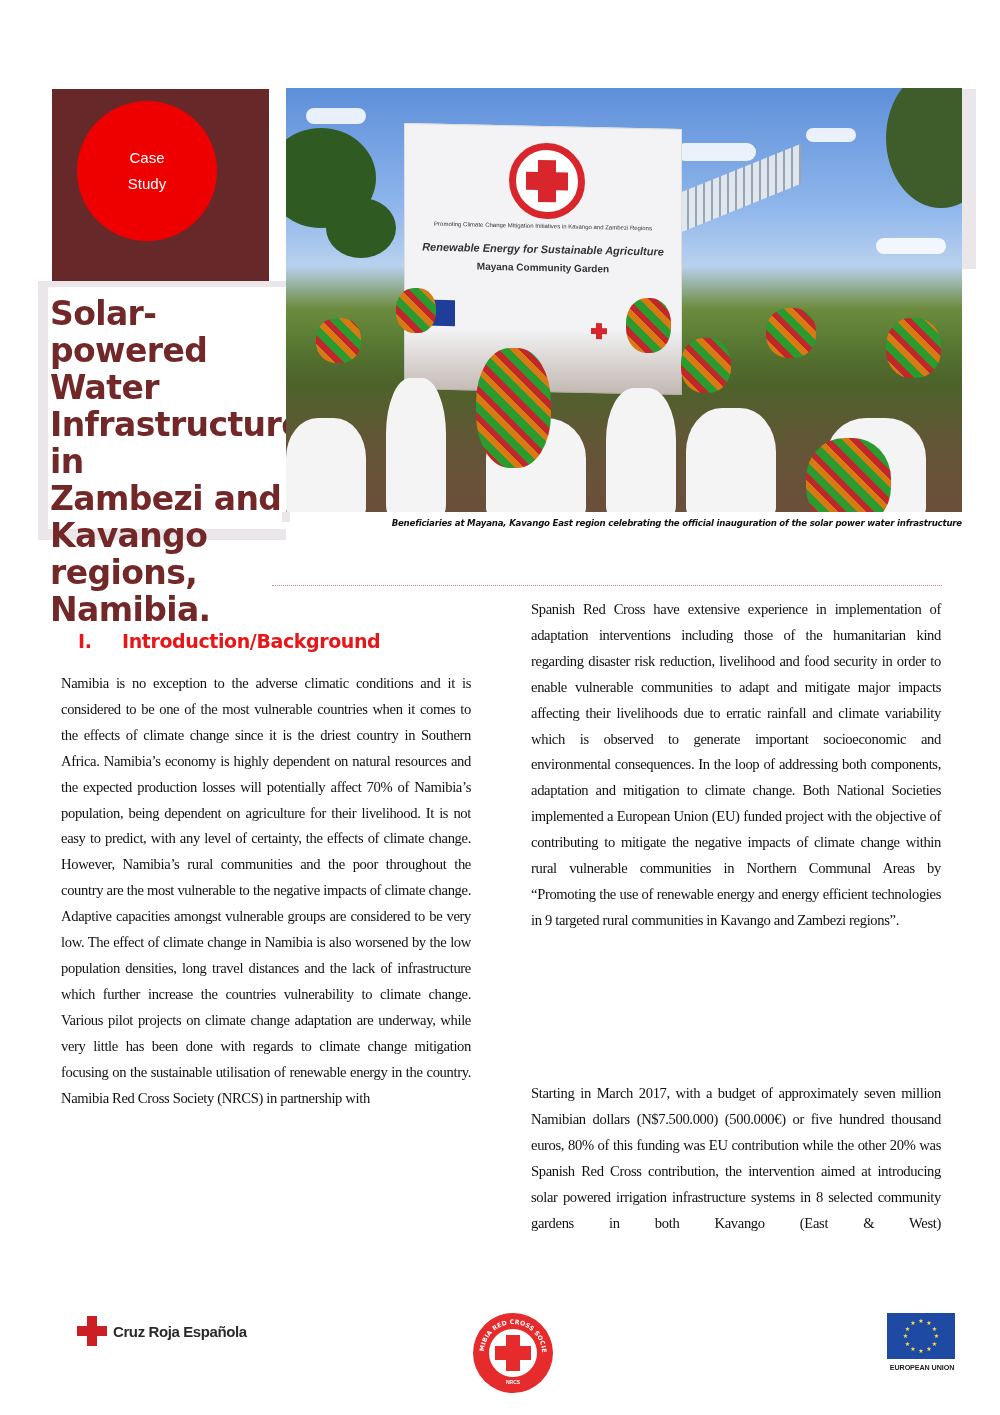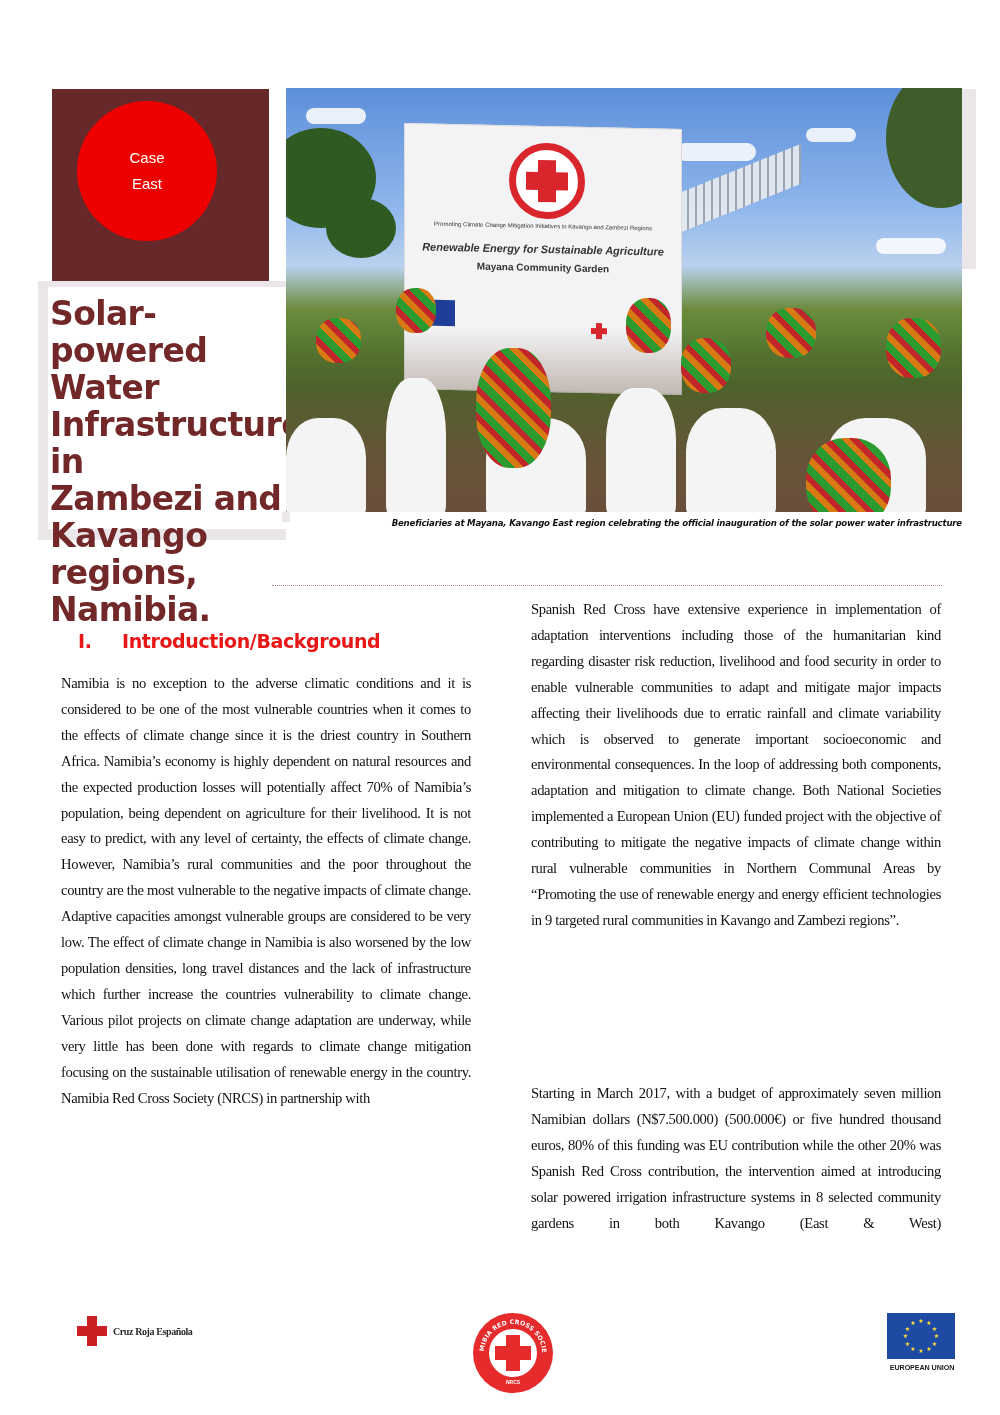--- a/index.html
+++ b/index.html
@@ -126,21 +126,21 @@
   #left-para { left: 61px; top: 671px; width: 410px; }
   #right-para-1 { left: 531px; top: 597px; width: 410px; }
   #right-para-2 { left: 531px; top: 1081px; width: 410px; text-align-last: justify; }
 
   
   #logo-cruz-roja { left: 77px; top: 1316px; display: flex; align-items: center; }
   #cruz-roja-cross { position: relative; width: 30px; height: 30px; margin-right: 6px; }
   #cruz-roja-cross::before, #cruz-roja-cross::after { content: ""; position: absolute; background: #cc1f24; }
   #cruz-roja-cross::before { left: 10px; top: 0; width: 10px; height: 30px; }
   #cruz-roja-cross::after { left: 0; top: 10px; width: 30px; height: 10px; }
-  #cruz-roja-text { font-family: Liberation Serif, serif; font-weight: bold; font-size: 10px; color: #2a2a2a; letter-spacing: -0.4px; }
+  #cruz-roja-text { font-family: Liberation Sans, sans-serif; font-weight: bold; font-size: 15px; color: #2a2a2a; letter-spacing: -0.4px; }
 
   #logo-nrcs {
     left: 473px; top: 1313px; width: 80px; height: 80px;
     border-radius: 50%; background: #e52b2b;
   }
   #nrcs-inner {
     position: absolute; left: 16px; top: 16px; width: 48px; height: 48px;
     border-radius: 50%; background: #fff;
   }
   #nrcs-inner::before, #nrcs-inner::after { content: ""; position: absolute; background: #e52b2b; }
@@ -152,21 +152,21 @@
   #logo-eu { left: 859px; top: 1313px; width: 70px; margin-left: 28px; }
   #eu-flag { width: 68px; height: 46px; background: #1f4aa3; position: relative; }
   #eu-text { font-family: "Liberation Sans", sans-serif; font-weight: bold; font-size: 7.2px; color: #222; text-align: center; margin-top: 4px; letter-spacing: -0.1px; }
 </style>
 </head>
 <body>
 
 <div id="case-box" class="abs">
   <div id="case-circle">
     <span>Case</span>
-    <span>East</span>
+    <span>Study</span>
   </div>
 </div>
 
 <div id="right-frame" class="abs frame-light"></div>
 
 <div id="title-frame" class="abs">
   <div id="title-inner">
     <h1 id="doc-title">Solar-powered
 Water
 Infrastructure in

